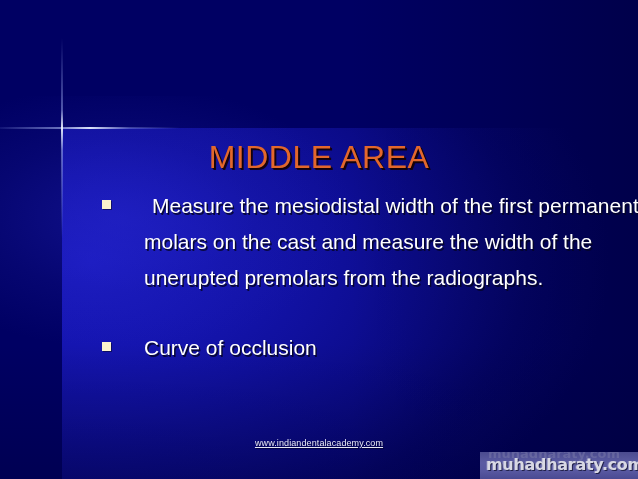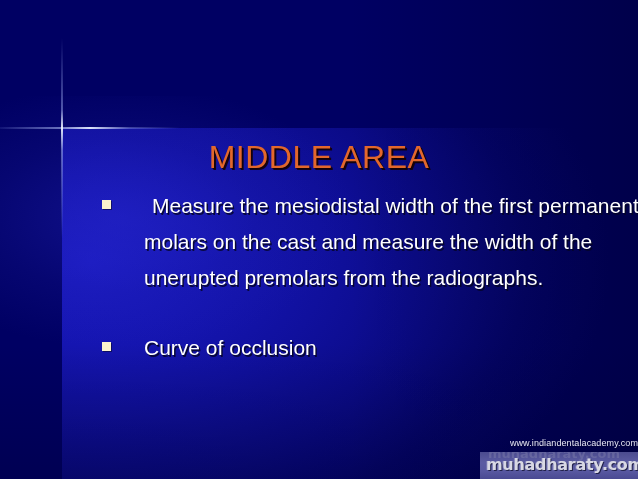--- a/index.html
+++ b/index.html
@@ -154,26 +154,27 @@
     display: inline-block;
     width: 8px;
   }
 
   
   .footer-credit {
     position: absolute;
     left: 0;
     right: 0;
     top: 437px;
-    text-align: right;
+    text-align: center;
     font-size: 9px;
     line-height: 12px;
     color: #e8e8f4;
     letter-spacing: 0.1px;
     text-shadow: 1px 1px 0 rgba(0,0,40,0.6);
+    text-decoration: underline;
   }
 
   
   .watermark-band {
     position: absolute;
     left: 480px;
     top: 452px;
     width: 172px;
     height: 27px;
     background: linear-gradient(to bottom,

